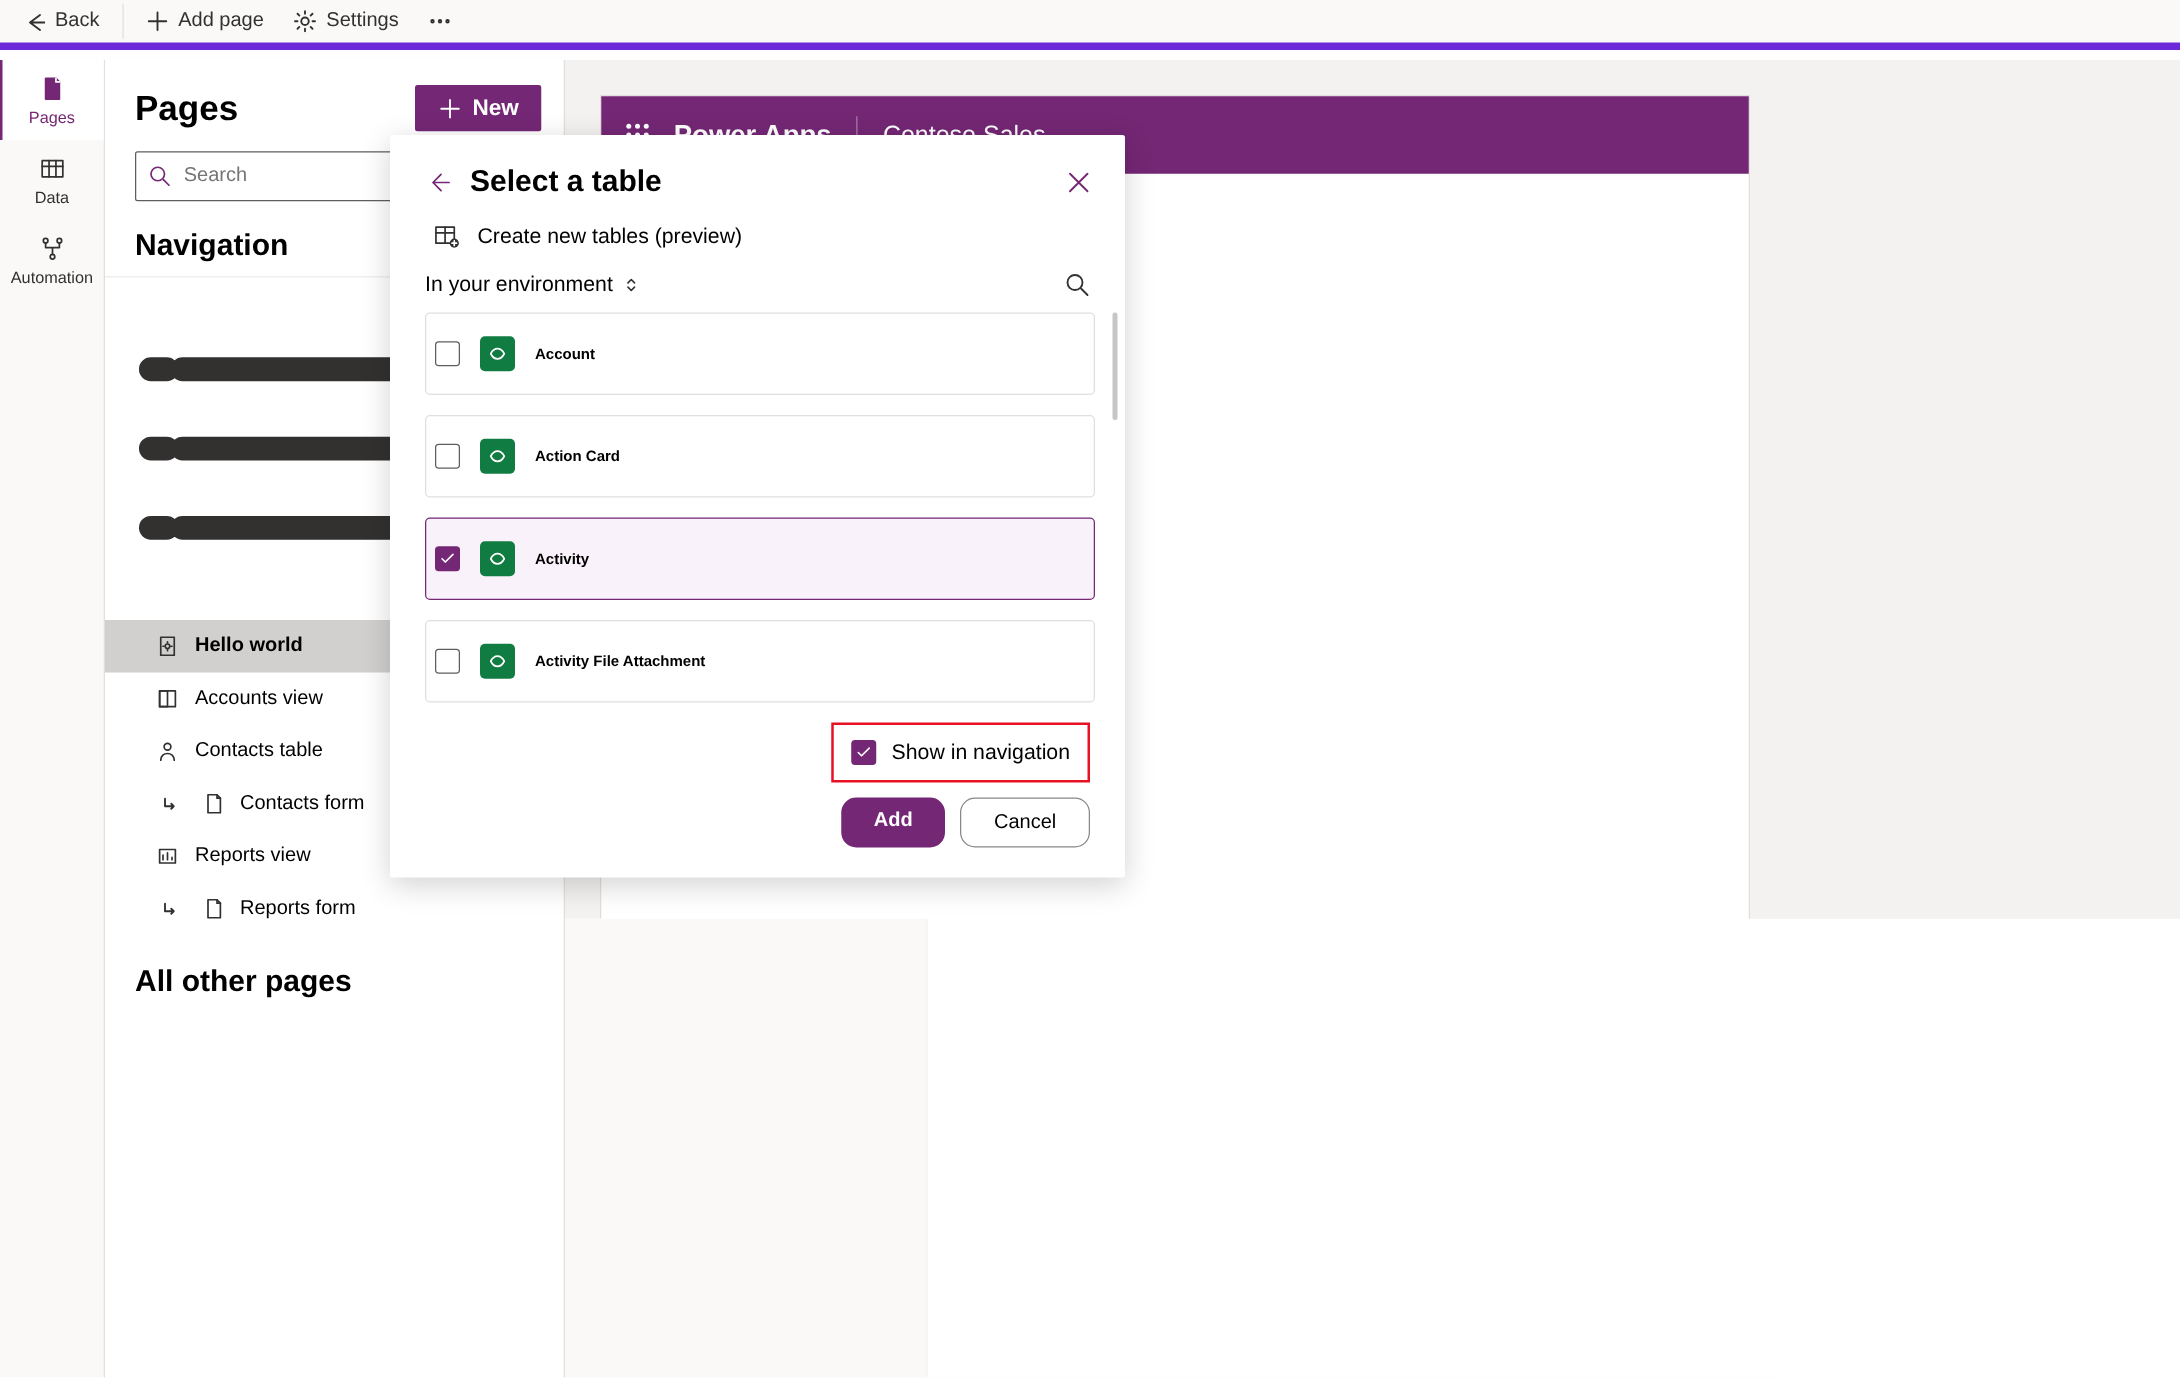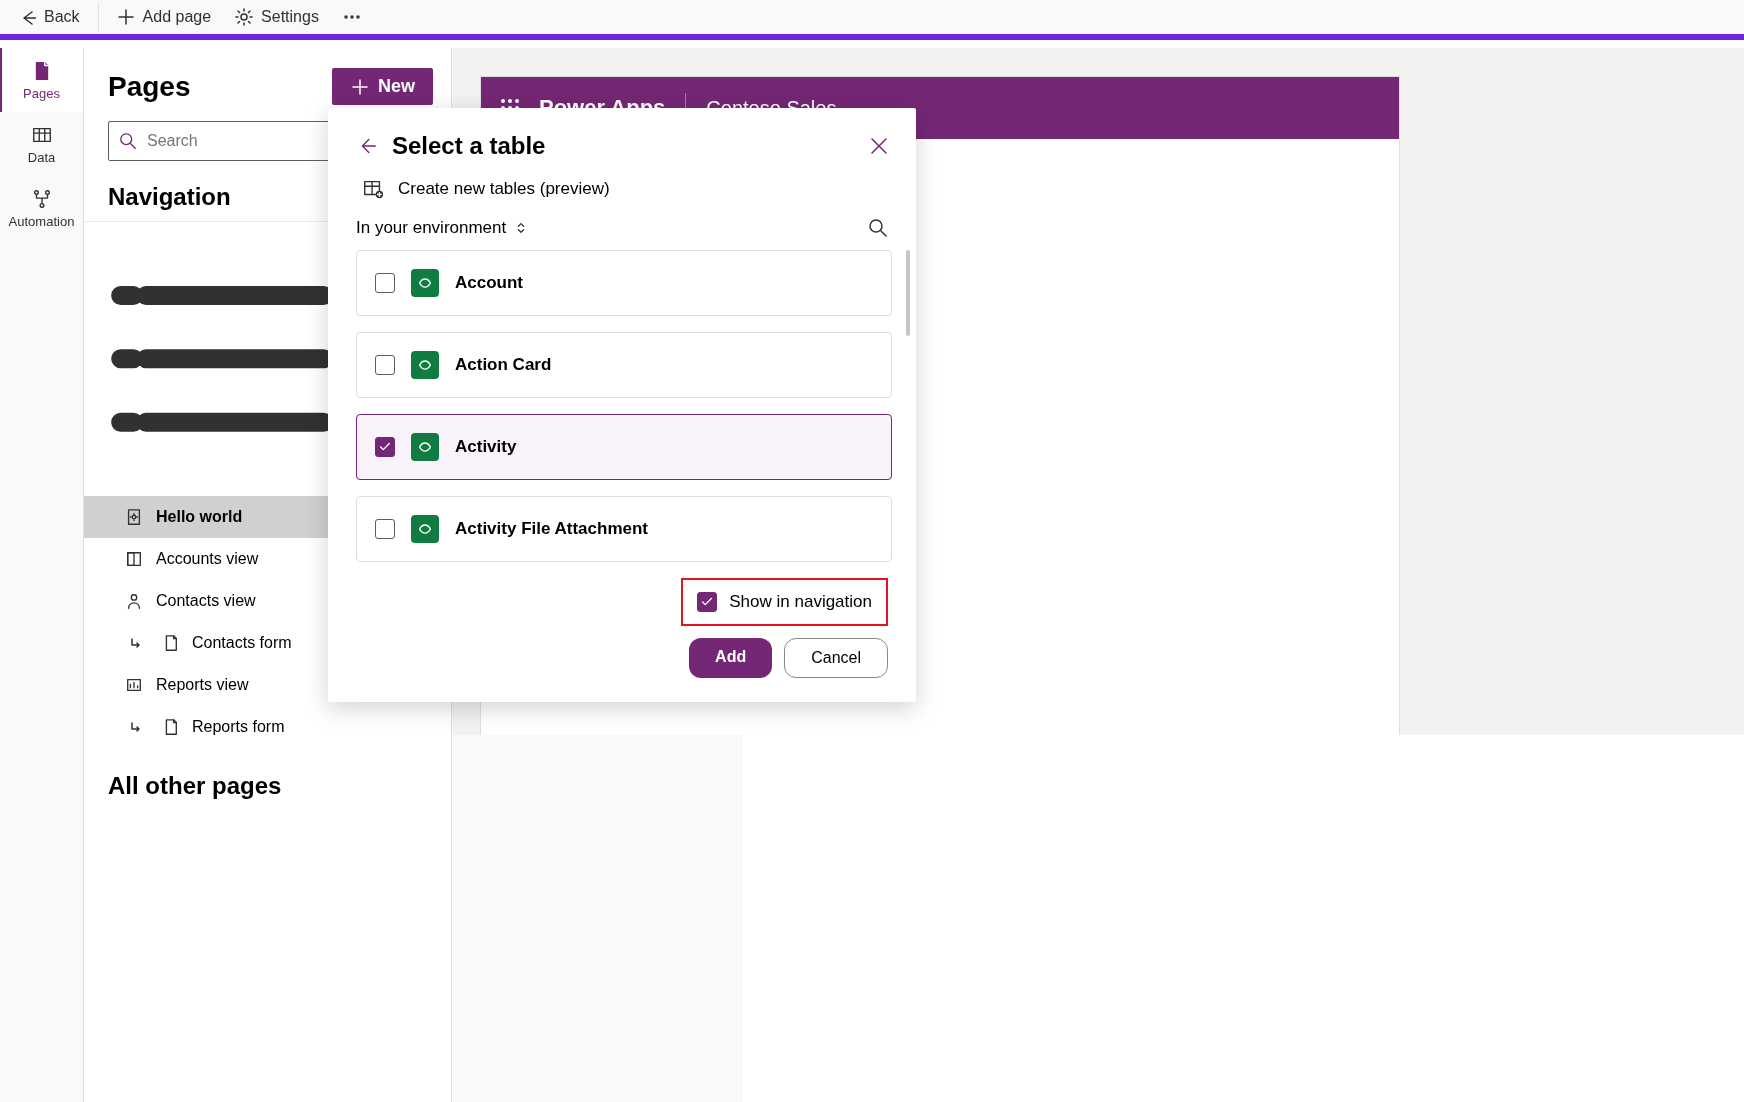--- a/index.html
+++ b/index.html
@@ -43,32 +43,32 @@
   .preview { position: absolute; left: 452px; top: 48px; right: 0; bottom: 0; background: #f3f2f1; padding: 28px; }
   .appframe { background: #fff; width: 920px; height: 100%; border: 1px solid #e1dfdd; }
   .appbar { height: 62px; background: #742774; display: flex; align-items: center; padding: 0 20px; gap: 20px; color: #fff; }
   .appbar .waffle { display:grid; grid-template-columns:repeat(3,4px); grid-template-rows:repeat(3,4px); gap:3px; }
   .appbar .waffle span { width:4px; height:4px; background:#fff; border-radius:50%; }
   .appbar .brand { font-size: 22px; font-weight: 600; }
   .appbar .sep { width:1px; height:30px; background: rgba(255,255,255,0.4); }
   .appbar .appname { font-size: 20px; }
 
   
-  .modal { position: absolute; left: 312px; top: 108px; width: 588px; background: #fff; box-shadow: 0 6px 24px rgba(0,0,0,0.18); border-radius: 2px; padding-bottom: 24px; margin-left: 16px; }
+  .modal { position: absolute; left: 312px; top: 108px; width: 588px; background: #fff; box-shadow: 0 6px 24px rgba(0,0,0,0.18); border-radius: 2px; padding-bottom: 24px; }
   .modal .mhdr { display:flex; align-items:center; gap:14px; padding: 24px 28px 8px 28px; }
   .modal .mhdr svg.back { width:22px; height:22px; stroke:#742774; cursor:pointer; }
   .modal .mhdr h2 { font-size: 24px; font-weight:600; flex:1; }
   .modal .mhdr svg.close { width:18px; height:18px; stroke:#742774; cursor:pointer; }
   .modal .createrow { display:flex; align-items:center; gap:14px; padding: 10px 28px 18px 34px; font-size:17px; cursor:pointer; }
   .modal .createrow svg { width:22px; height:22px; }
   .modal .filterrow { display:flex; justify-content:space-between; padding: 0 28px 12px 28px; font-size:17px; }
   .modal .filterrow .lab { display:flex; align-items:center; gap:8px; }
   .tablelist { padding: 0 10px 0 28px; position: relative; }
   .tablelist::after { content:""; position:absolute; right:6px; top:0; width:4px; height:86px; background:#c8c6c4; border-radius:2px; }
-  .trow { display:flex; align-items:center; gap:16px; border:1px solid #e1dfdd; border-radius:4px; padding: 18px 18px; margin-bottom: 16px; font-size:17px; font-weight:600; cursor:pointer; margin-right:14px; }
+  .trow { display:flex; align-items:center; gap:16px; border:1px solid #e1dfdd; border-radius:4px; padding: 18px 7px; margin-bottom: 16px; font-size:12px; font-weight:600; cursor:pointer; margin-right:14px; }
   .trow.checked { background:#faf2fa; border-color:#742774; }
   .chk { width:20px; height:20px; border:1px solid #605e5c; border-radius:3px; display:flex; align-items:center; justify-content:center; }
   .chk.on { background:#742774; border-color:#742774; }
   .chk.on svg { width:14px; height:14px; stroke:#fff; }
   .tblicon { width:28px; height:28px; background:#107c41; border-radius:4px; display:flex; align-items:center; justify-content:center; }
   .tblicon svg { width:18px; height:18px; stroke:#fff; fill:none; }
   .modal .footer { padding: 0 28px; display:flex; flex-direction:column; align-items:flex-end; gap:12px; }
   .showrow { display:flex; align-items:center; gap:12px; border:2px solid #e81123; padding:12px 14px; font-size:17px; }
   .btnrow { display:flex; gap:12px; }
   .btn { padding: 10px 26px; font-size:16px; border-radius:12px; cursor:pointer; }
@@ -184,21 +184,21 @@
           </span>
           <span>Accounts view</span>
         </div>
         <div class="navitem">
           <span class="ic">
             <svg viewBox="0 0 20 20" width="18" height="18">
               <circle cx="10" cy="6" r="3"></circle>
               <path d="M4 18c0-4 3-6 6-6s6 2 6 6"></path>
             </svg>
           </span>
-          <span>Contacts view</span>
+          <span>Contacts table</span>
         </div>
         <div class="navitem">
           <span class="indent">
             <svg viewBox="0 0 14 14">
               <path d="M3 3v6h7M8 7l2 2-2 2"></path>
             </svg>
           </span>
           <span class="ic">
             <svg viewBox="0 0 20 20" width="18" height="18">
               <path d="M6 2h8l3 3v13H6z"></path>

